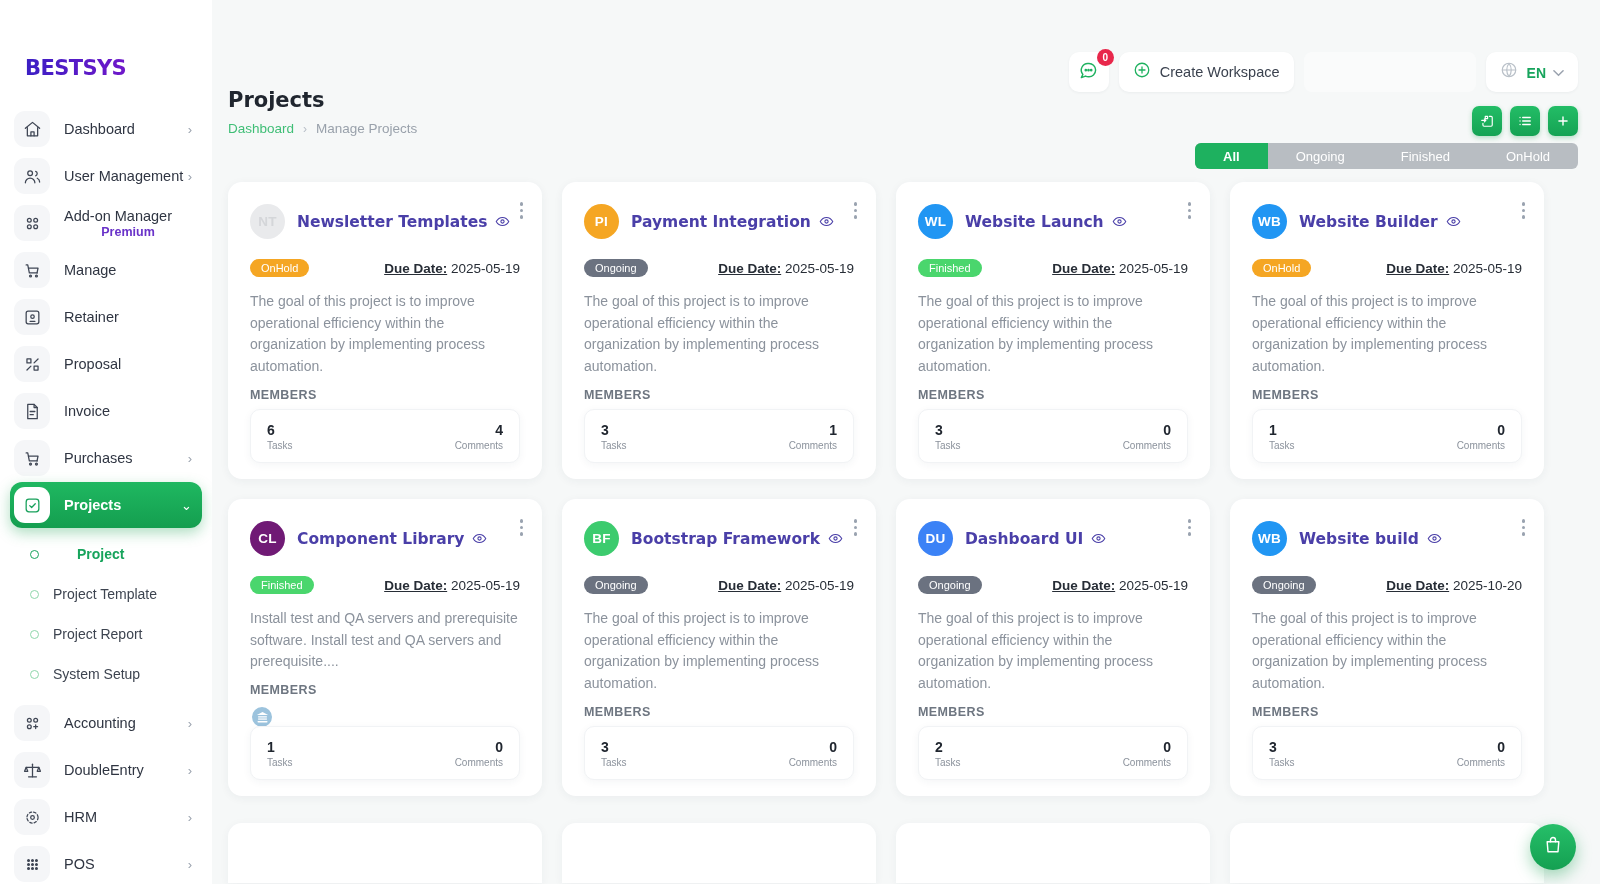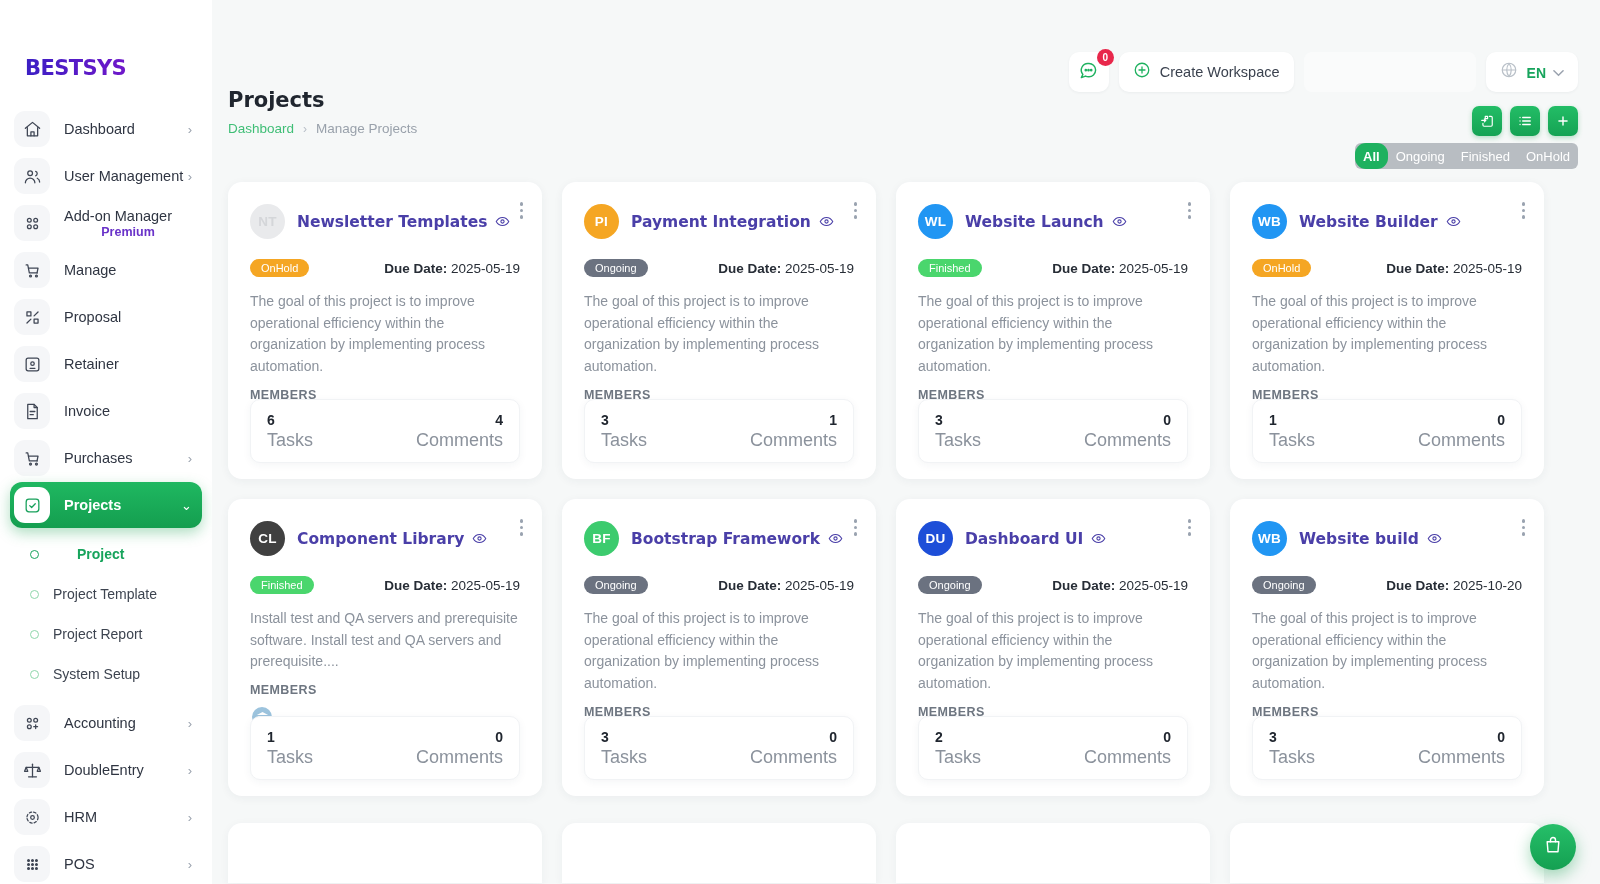--- a/index.html
+++ b/index.html
@@ -138,25 +138,24 @@
     box-shadow:0 2px 5px rgba(25,160,80,.3);
   }
   .sq-btn svg { display:block; }
 
   #filters {
     position:absolute; right:22px; top:143px;
     display:flex; background:#b8bdc2; border-radius:6px; overflow:hidden;
     height: 26px;
   }
   .filter-tab {
-    padding: 0 8px;
+    padding: 0 28px;
     font-size:13px; color:#ffffff;
     display:flex; align-items:center;
     cursor:pointer;
-    border-radius:11px;
   }
   .filter-tab.active { background:#1eb15f; font-weight:600; }
 
   
   #grid {
     position:absolute; left:228px; top:182px;
     width: 1350px;
     display:grid;
     grid-template-columns: repeat(4, 314px);
     gap: 20px 20px;
@@ -194,21 +193,21 @@
 
   .card-meta { display:flex; align-items:center; justify-content:space-between; margin-top:20px; }
   .status {
     border-radius: 11px;
     padding: 3px 11px;
     font-size: 11px;
     color:#ffffff;
     font-weight:500;
   }
   .due { font-size:13.5px; color:#272d36; }
-  .due b { font-weight:700; }
+  .due b { font-weight:700;text-decoration:underline; }
   .due span { font-weight:400; }
 
   .card-desc {
     margin-top: 14px;
     font-size: 14px;
     line-height: 1.55;
     color: #8b929c;
     min-height: 60px;
   }
   .members-label {
@@ -233,21 +232,21 @@
   .card-stats {
     position:absolute; left:22px; right:22px; bottom:16px;
     background:#ffffff;
     border-radius:10px;
     border:1px solid #f1f3f5;
     box-shadow: 0 2px 8px rgba(30,50,70,.05);
     padding: 12px 16px 11px 16px;
     display:flex; justify-content:space-between;
   }
   .stat-num { font-size:14px; font-weight:700; color:#20262f; }
-  .stat-lbl { font-size:18px; color:#8b929c; margin-top:2px; }
+  .stat-lbl { font-size:10px; color:#8b929c; margin-top:2px; }
   .stat.right { text-align:right; }
 
   
   #fab {
     position:absolute; right:24px; bottom:14px;
     width:46px; height:46px; border-radius:50%;
     background: linear-gradient(180deg,#26bf69 0%,#14a052 100%);
     box-shadow: 0 6px 16px rgba(25,160,80,.4);
     display:flex; align-items:center; justify-content:center;
     color:#fff; cursor:pointer;
@@ -310,37 +309,37 @@
             <path d="M7 9h12l-1.3 6"></path>
             <circle cx="9.5" cy="19" r="1.2"></circle>
             <circle cx="17" cy="19" r="1.2"></circle>
           </svg>
         </span>
         <span class="nav-label">Manage</span>
       </div>
       <div class="nav-item">
         <span class="nav-ico">
           <svg width="19" height="19" viewBox="0 0 24 24" fill="none" stroke="currentColor" stroke-width="1.6" stroke-linecap="round" stroke-linejoin="round">
+            <rect x="4" y="4" width="16" height="16" rx="2.5"></rect>
+            <circle cx="12" cy="11" r="2.2"></circle>
+            <path d="M9 17h6"></path>
+          </svg>
+        </span>
+        <span class="nav-label">Retainer</span>
+      </div>
+      <div class="nav-item">
+        <span class="nav-ico">
+          <svg width="19" height="19" viewBox="0 0 24 24" fill="none" stroke="currentColor" stroke-width="1.6" stroke-linecap="round" stroke-linejoin="round">
             <path d="M5 5h5v5H5z"></path>
             <path d="M14 14h5v5h-5z"></path>
             <path d="M19 5l-5 5"></path>
             <path d="M10 14l-5 5"></path>
           </svg>
         </span>
         <span class="nav-label">Proposal</span>
-      </div>
-      <div class="nav-item">
-        <span class="nav-ico">
-          <svg width="19" height="19" viewBox="0 0 24 24" fill="none" stroke="currentColor" stroke-width="1.6" stroke-linecap="round" stroke-linejoin="round">
-            <rect x="4" y="4" width="16" height="16" rx="2.5"></rect>
-            <circle cx="12" cy="11" r="2.2"></circle>
-            <path d="M9 17h6"></path>
-          </svg>
-        </span>
-        <span class="nav-label">Retainer</span>
       </div>
       <div class="nav-item">
         <span class="nav-ico">
           <svg width="19" height="19" viewBox="0 0 24 24" fill="none" stroke="currentColor" stroke-width="1.6" stroke-linecap="round" stroke-linejoin="round">
             <path d="M6 3h8l4 4v14H6z"></path>
             <path d="M14 3v4h4"></path>
             <path d="M9 12h6M9 16h4"></path>
           </svg>
         </span>
         <span class="nav-label">Invoice</span>
@@ -705,21 +704,21 @@
         </div>
       </div>
     </div>
     <div class="card">
       <div class="kebab">
         <i></i>
         <i></i>
         <i></i>
       </div>
       <div class="card-top">
-        <span class="avatar-badge" style="background:#404040;color:#ffffff">CL</span>
+        <span class="avatar-badge" style="background:#701a75;color:#ffffff">CL</span>
         <span class="card-title">Component Library</span>
         <span class="eye-ico">
           <svg width="15" height="15" viewBox="0 0 24 24" fill="none" stroke="currentColor" stroke-width="1.7">
             <path d="M2 12s3.6-6.5 10-6.5S22 12 22 12s-3.6 6.5-10 6.5S2 12 2 12z"></path>
             <circle cx="12" cy="12" r="2.6"></circle>
           </svg>
         </span>
       </div>
       <div class="card-meta">
         <span class="status" style="background:#4ad66d">Finished</span>
@@ -791,21 +790,21 @@
         </div>
       </div>
     </div>
     <div class="card">
       <div class="kebab">
         <i></i>
         <i></i>
         <i></i>
       </div>
       <div class="card-top">
-        <span class="avatar-badge" style="background:#1d4ed8;color:#ffffff">DU</span>
+        <span class="avatar-badge" style="background:#3b82f6;color:#ffffff">DU</span>
         <span class="card-title">Dashboard UI</span>
         <span class="eye-ico">
           <svg width="15" height="15" viewBox="0 0 24 24" fill="none" stroke="currentColor" stroke-width="1.7">
             <path d="M2 12s3.6-6.5 10-6.5S22 12 22 12s-3.6 6.5-10 6.5S2 12 2 12z"></path>
             <circle cx="12" cy="12" r="2.6"></circle>
           </svg>
         </span>
       </div>
       <div class="card-meta">
         <span class="status" style="background:#6b7280">Ongoing</span>

